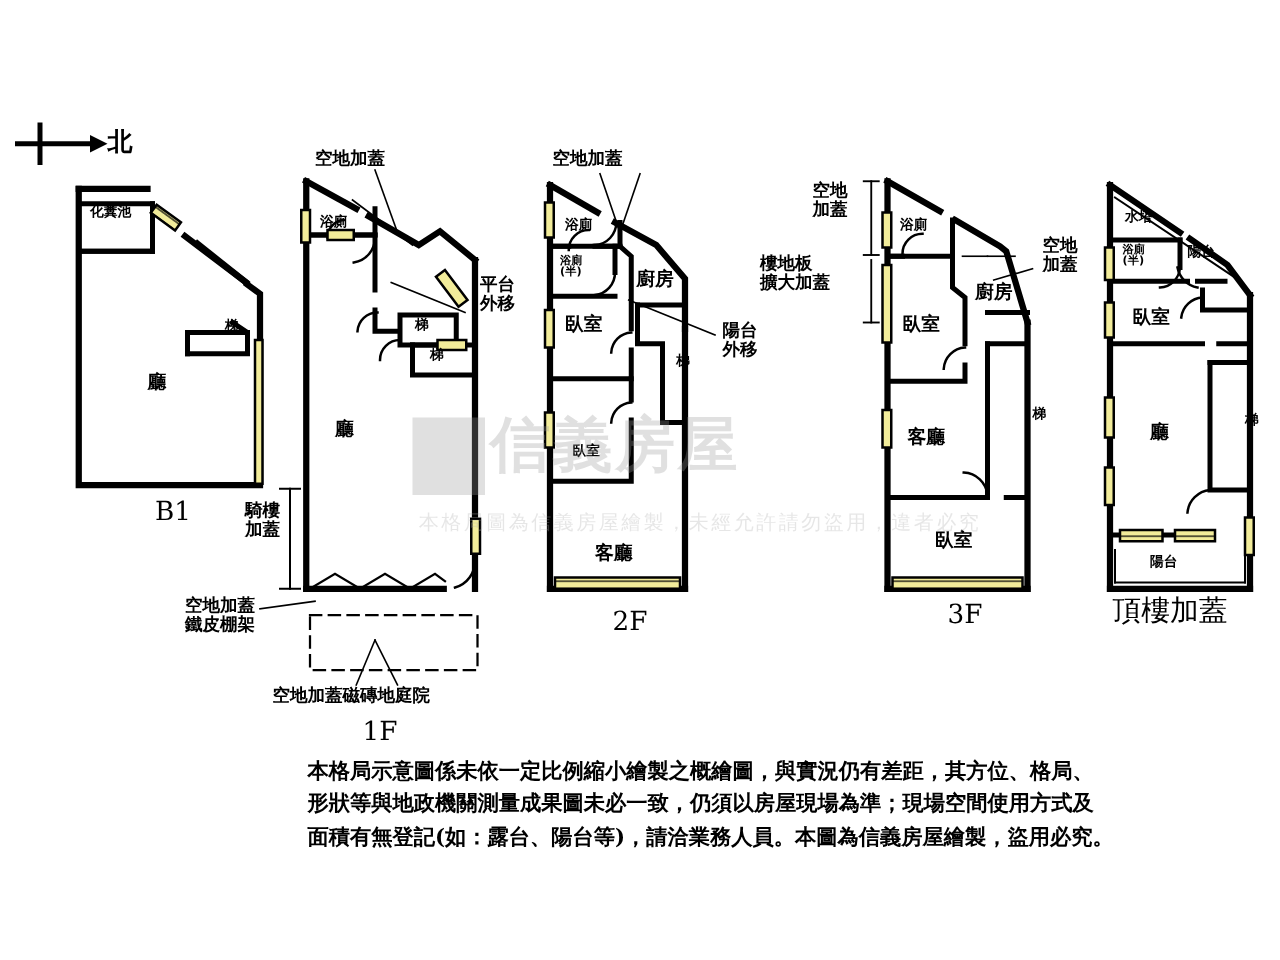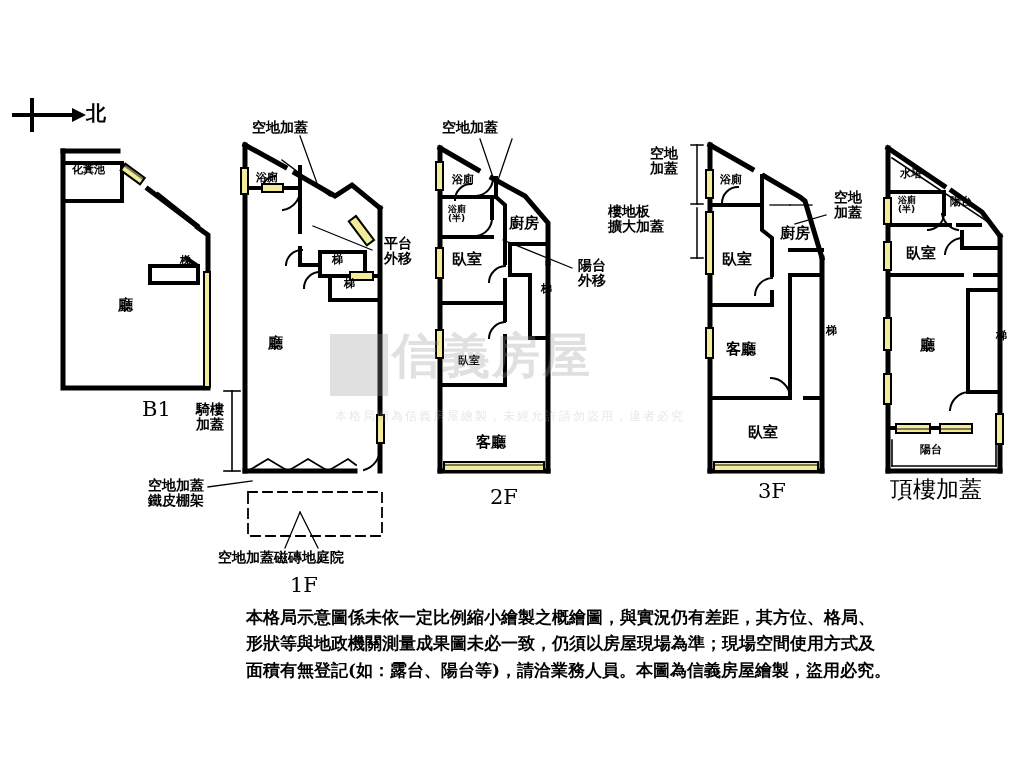--- a/index.html
+++ b/index.html
@@ -20,21 +20,21 @@
   .note{font-size:14px;}
   .flr{font-size:21px;font-weight:400;font-family:"DejaVu Serif","Liberation Serif",serif;}
   .compass{font-size:20px;font-weight:700;}
 
   
   #wm{position:absolute;left:330px;top:330px;width:370px;height:100px;
       opacity:.30;pointer-events:none;}
   #wm .wmtext{position:absolute;left:62px;top:-6px;font-size:48px;color:#9b9b9b;
       font-weight:700;letter-spacing:2px;font-family:"DejaVu Sans","Liberation Sans",sans-serif;}
   #wm .wmmark{position:absolute;left:0;top:4px;width:58px;height:62px;background:#9b9b9b;}
-  #wm .wmsub{position:absolute;left:5px;top:78px;font-size:12px;color:#b0b0b0;
+  #wm .wmsub{position:absolute;left:5px;top:78px;font-size:16px;color:#b0b0b0;
       letter-spacing:2px;white-space:nowrap;}
 
   
   #disclaimer{position:absolute;left:246px;top:604px;width:604px;
       font-size:17px;font-weight:700;line-height:1.55;color:#000;text-align:justify;
       font-family:"DejaVu Serif","Liberation Serif",serif;}
   #disclaimer div{white-space:nowrap;}
 </style>
 </head>
 <body>
@@ -282,28 +282,28 @@
       <rect x="896" y="424" width="34" height="9" fill="url(#winpat)" stroke="#000" stroke-width="2"></rect>
       <rect x="940" y="424" width="32" height="9" fill="url(#winpat)" stroke="#000" stroke-width="2"></rect>
     </g>
   </svg>
 
   <div class="lbl compass" style="left:86px;top:103px;">北</div>
 
   <div class="lbl rm-sm" style="left:72px;top:164px;">化糞池</div>
   <div class="lbl rm-sm" style="left:180px;top:255px;">梯</div>
   <div class="lbl rm" style="left:118px;top:298px;">廳</div>
-  <div class="lbl flr" style="left:124px;top:398px;margin-left:18px;">B1</div>
+  <div class="lbl flr" style="left:124px;top:398px;">B1</div>
 
   <div class="lbl note" style="left:252px;top:120px;">空地加蓋</div>
   <div class="lbl rm-sm" style="left:256px;top:172px;">浴廁</div>
   <div class="lbl rm-sm" style="left:332px;top:254px;">梯</div>
   <div class="lbl rm-sm" style="left:344px;top:278px;">梯</div>
   <div class="lbl rm" style="left:268px;top:336px;">廳</div>
-  <div class="lbl note" style="left:384px;top:236px;">平台
+  <div class="lbl note" style="left:384px;top:222px;font-family:Liberation Mono, monospace;">平台
 外移</div>
   <div class="lbl note" style="left:196px;top:402px;">騎樓
 加蓋</div>
   <div class="lbl note" style="left:148px;top:478px;">空地加蓋
 鐵皮棚架</div>
   <div class="lbl note" style="left:218px;top:550px;">空地加蓋磁磚地庭院</div>
   <div class="lbl flr" style="left:290px;top:574px;">1F</div>
 
   <div class="lbl note" style="left:442px;top:120px;">空地加蓋</div>
   <div class="lbl rm-sm" style="left:452px;top:174px;">浴廁</div>

